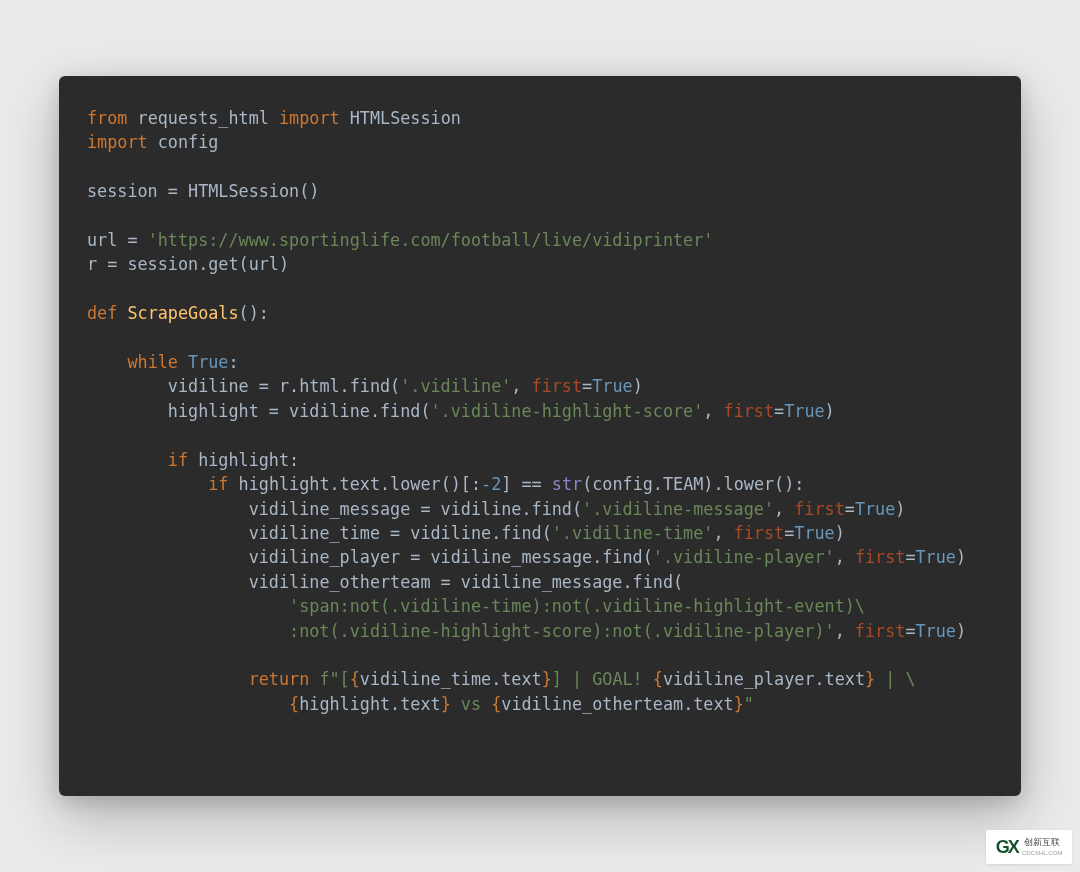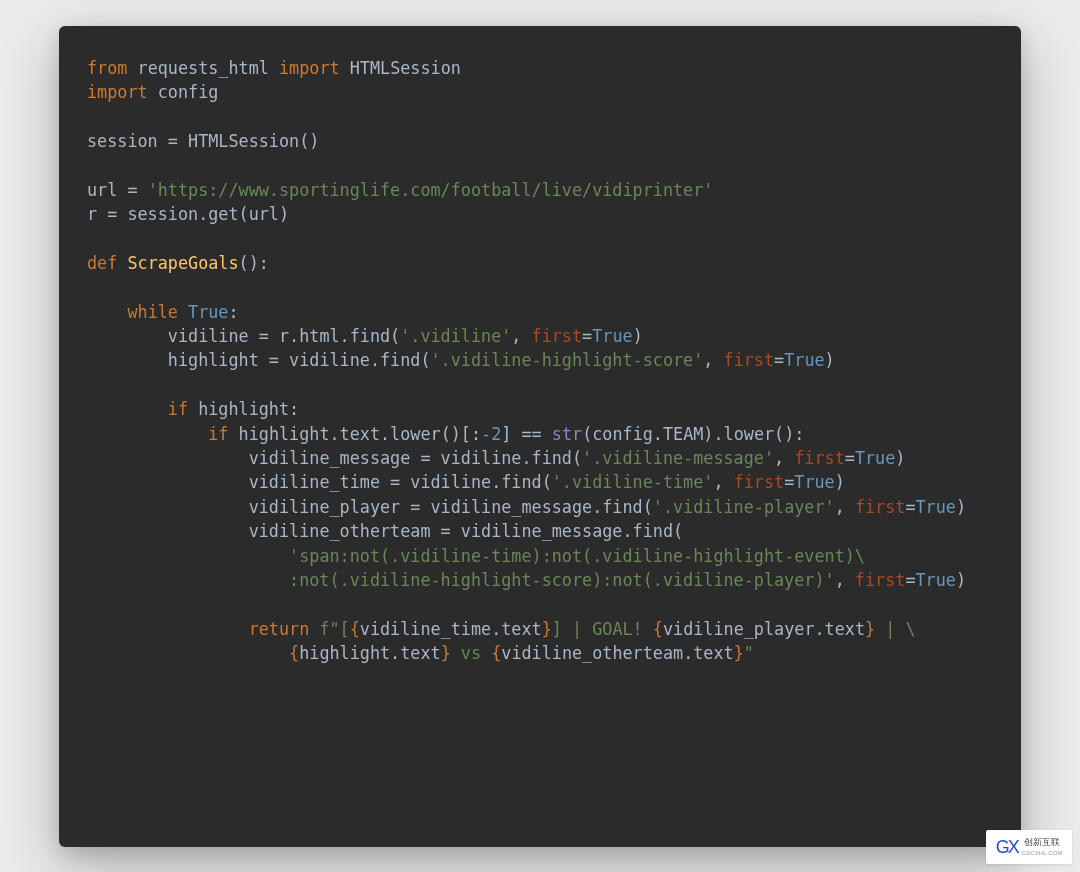--- a/index.html
+++ b/index.html
@@ -8,21 +8,21 @@
     height: 872px;
     background: #ebebeb;
     display: flex;
     align-items: center;
     justify-content: center;
     font-family: "SF Mono", "Consolas", "Menlo", monospace;
     position: relative;
   }
   .code-card {
     width: 962px;
-    height: 821px;
+    height: 720px;
     background: #2b2b2b;
     border-radius: 6px;
     box-shadow: 0 20px 60px rgba(0,0,0,0.25), 0 6px 20px rgba(0,0,0,0.15);
     padding: 30px 28px;
     overflow: hidden;
   }
   pre {
     font-family: "SF Mono", "Consolas", "Menlo", monospace;
     font-size: 16.8px;
     line-height: 24.4px;
@@ -51,23 +51,23 @@
     background: #ffffff;
     border-radius: 2px;
     display: flex;
     align-items: center;
     justify-content: center;
     gap: 4px;
     box-shadow: 0 1px 3px rgba(0,0,0,0.1);
   }
   .watermark .gx {
     font-family: sans-serif;
-    font-weight: 400;
+    font-weight: 700;
     font-size: 18px;
-    color: #1d4ed8;
+    color: #14532d;
     letter-spacing: -2px;
     text-align: right;
   }
   .watermark .wtext {
     font-family: sans-serif;
     font-size: 9px;
     color: #444;
     line-height: 10px;
     text-align: center;
   }

